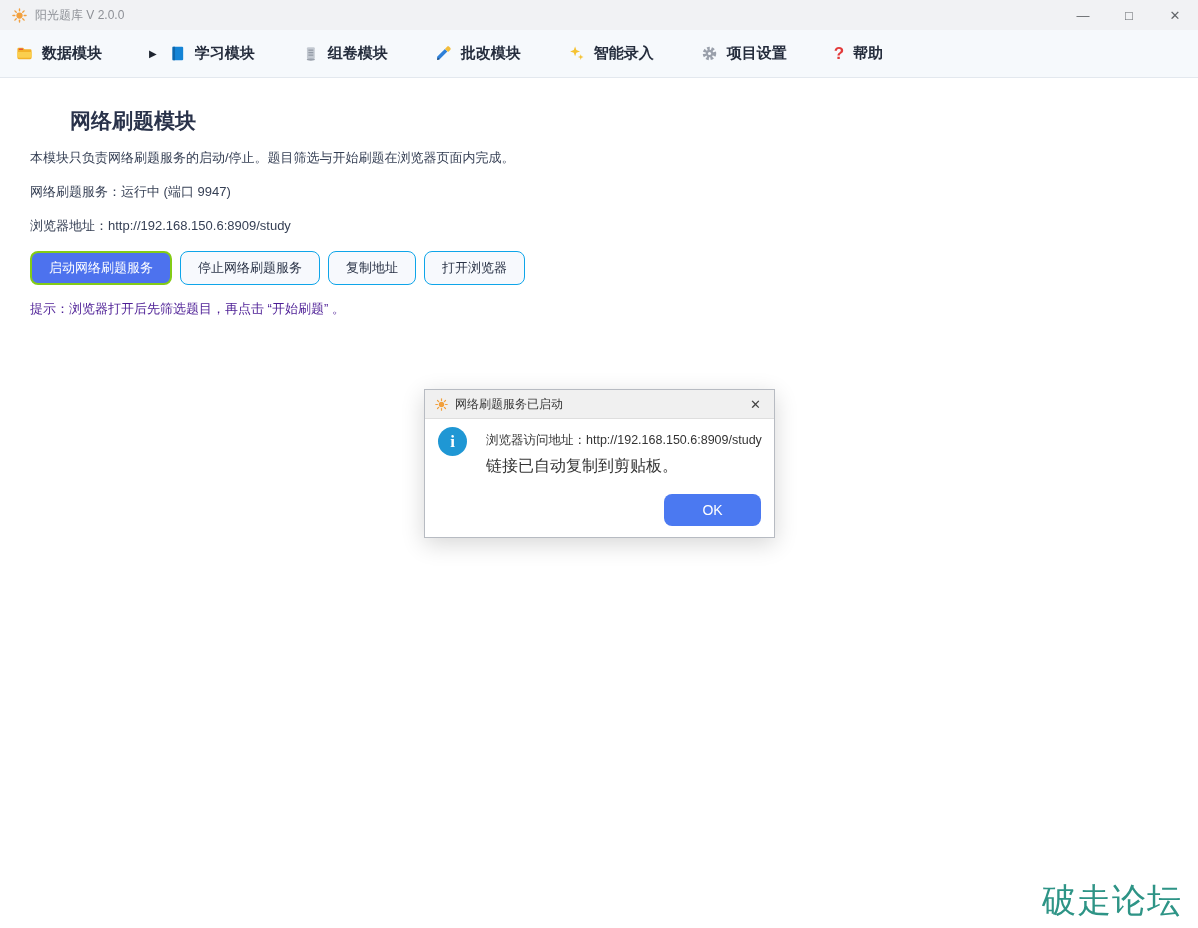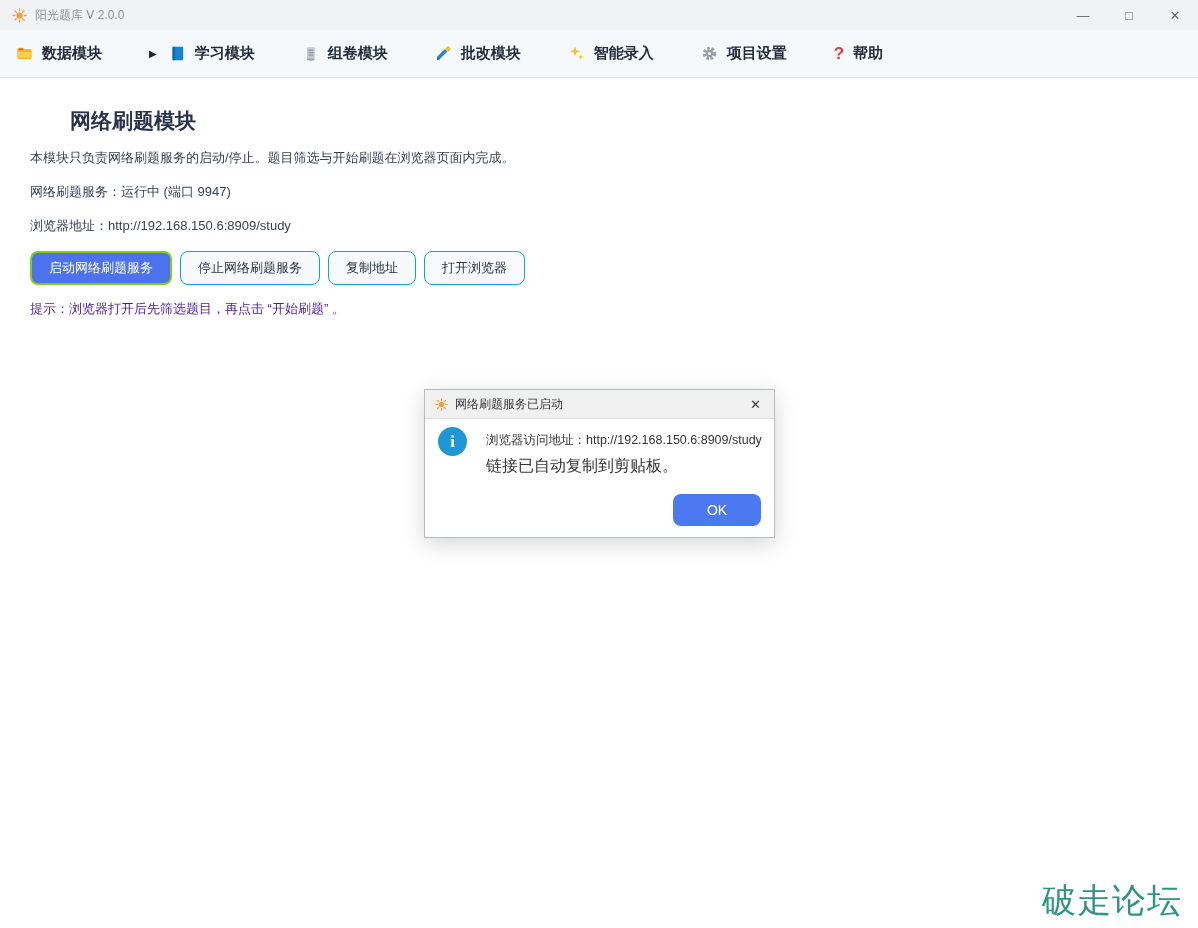--- a/index.html
+++ b/index.html
@@ -60,21 +60,21 @@
   .dialog-close{ margin-left:auto; color:#444; font-size:13px; cursor:pointer; padding:0 3px; }
   .dialog-body{ position:relative; height:118px; }
   .info-badge{
     position:absolute; left:13px; top:8px; width:29px; height:29px; border-radius:50%;
     background:#1f97d4; color:#fff; display:flex; align-items:center; justify-content:center;
     font-size:17px; font-weight:700; font-family:"Liberation Serif",serif;
   }
   .dlg-line1{ position:absolute; left:61px; top:13px; font-size:12.5px; color:#333; white-space:nowrap; }
   .dlg-line2{ position:absolute; left:61px; top:37px; font-size:16px; color:#333; white-space:nowrap; }
   .ok-button{
-    position:absolute; right:13px; top:75px; width:88px; height:32px;
+    position:absolute; right:13px; top:75px; width:97px; height:32px;
     background:#4b79f1; color:#fff; border-radius:8px; font-size:14px;
     display:flex; align-items:center; justify-content:center; cursor:pointer;
   }
   
   .watermark{
     position:absolute; right:16px; bottom:4px;
     font-size:34px; font-weight:400; color:#2e9486; letter-spacing:1px;
   }
 </style>
 </head>

